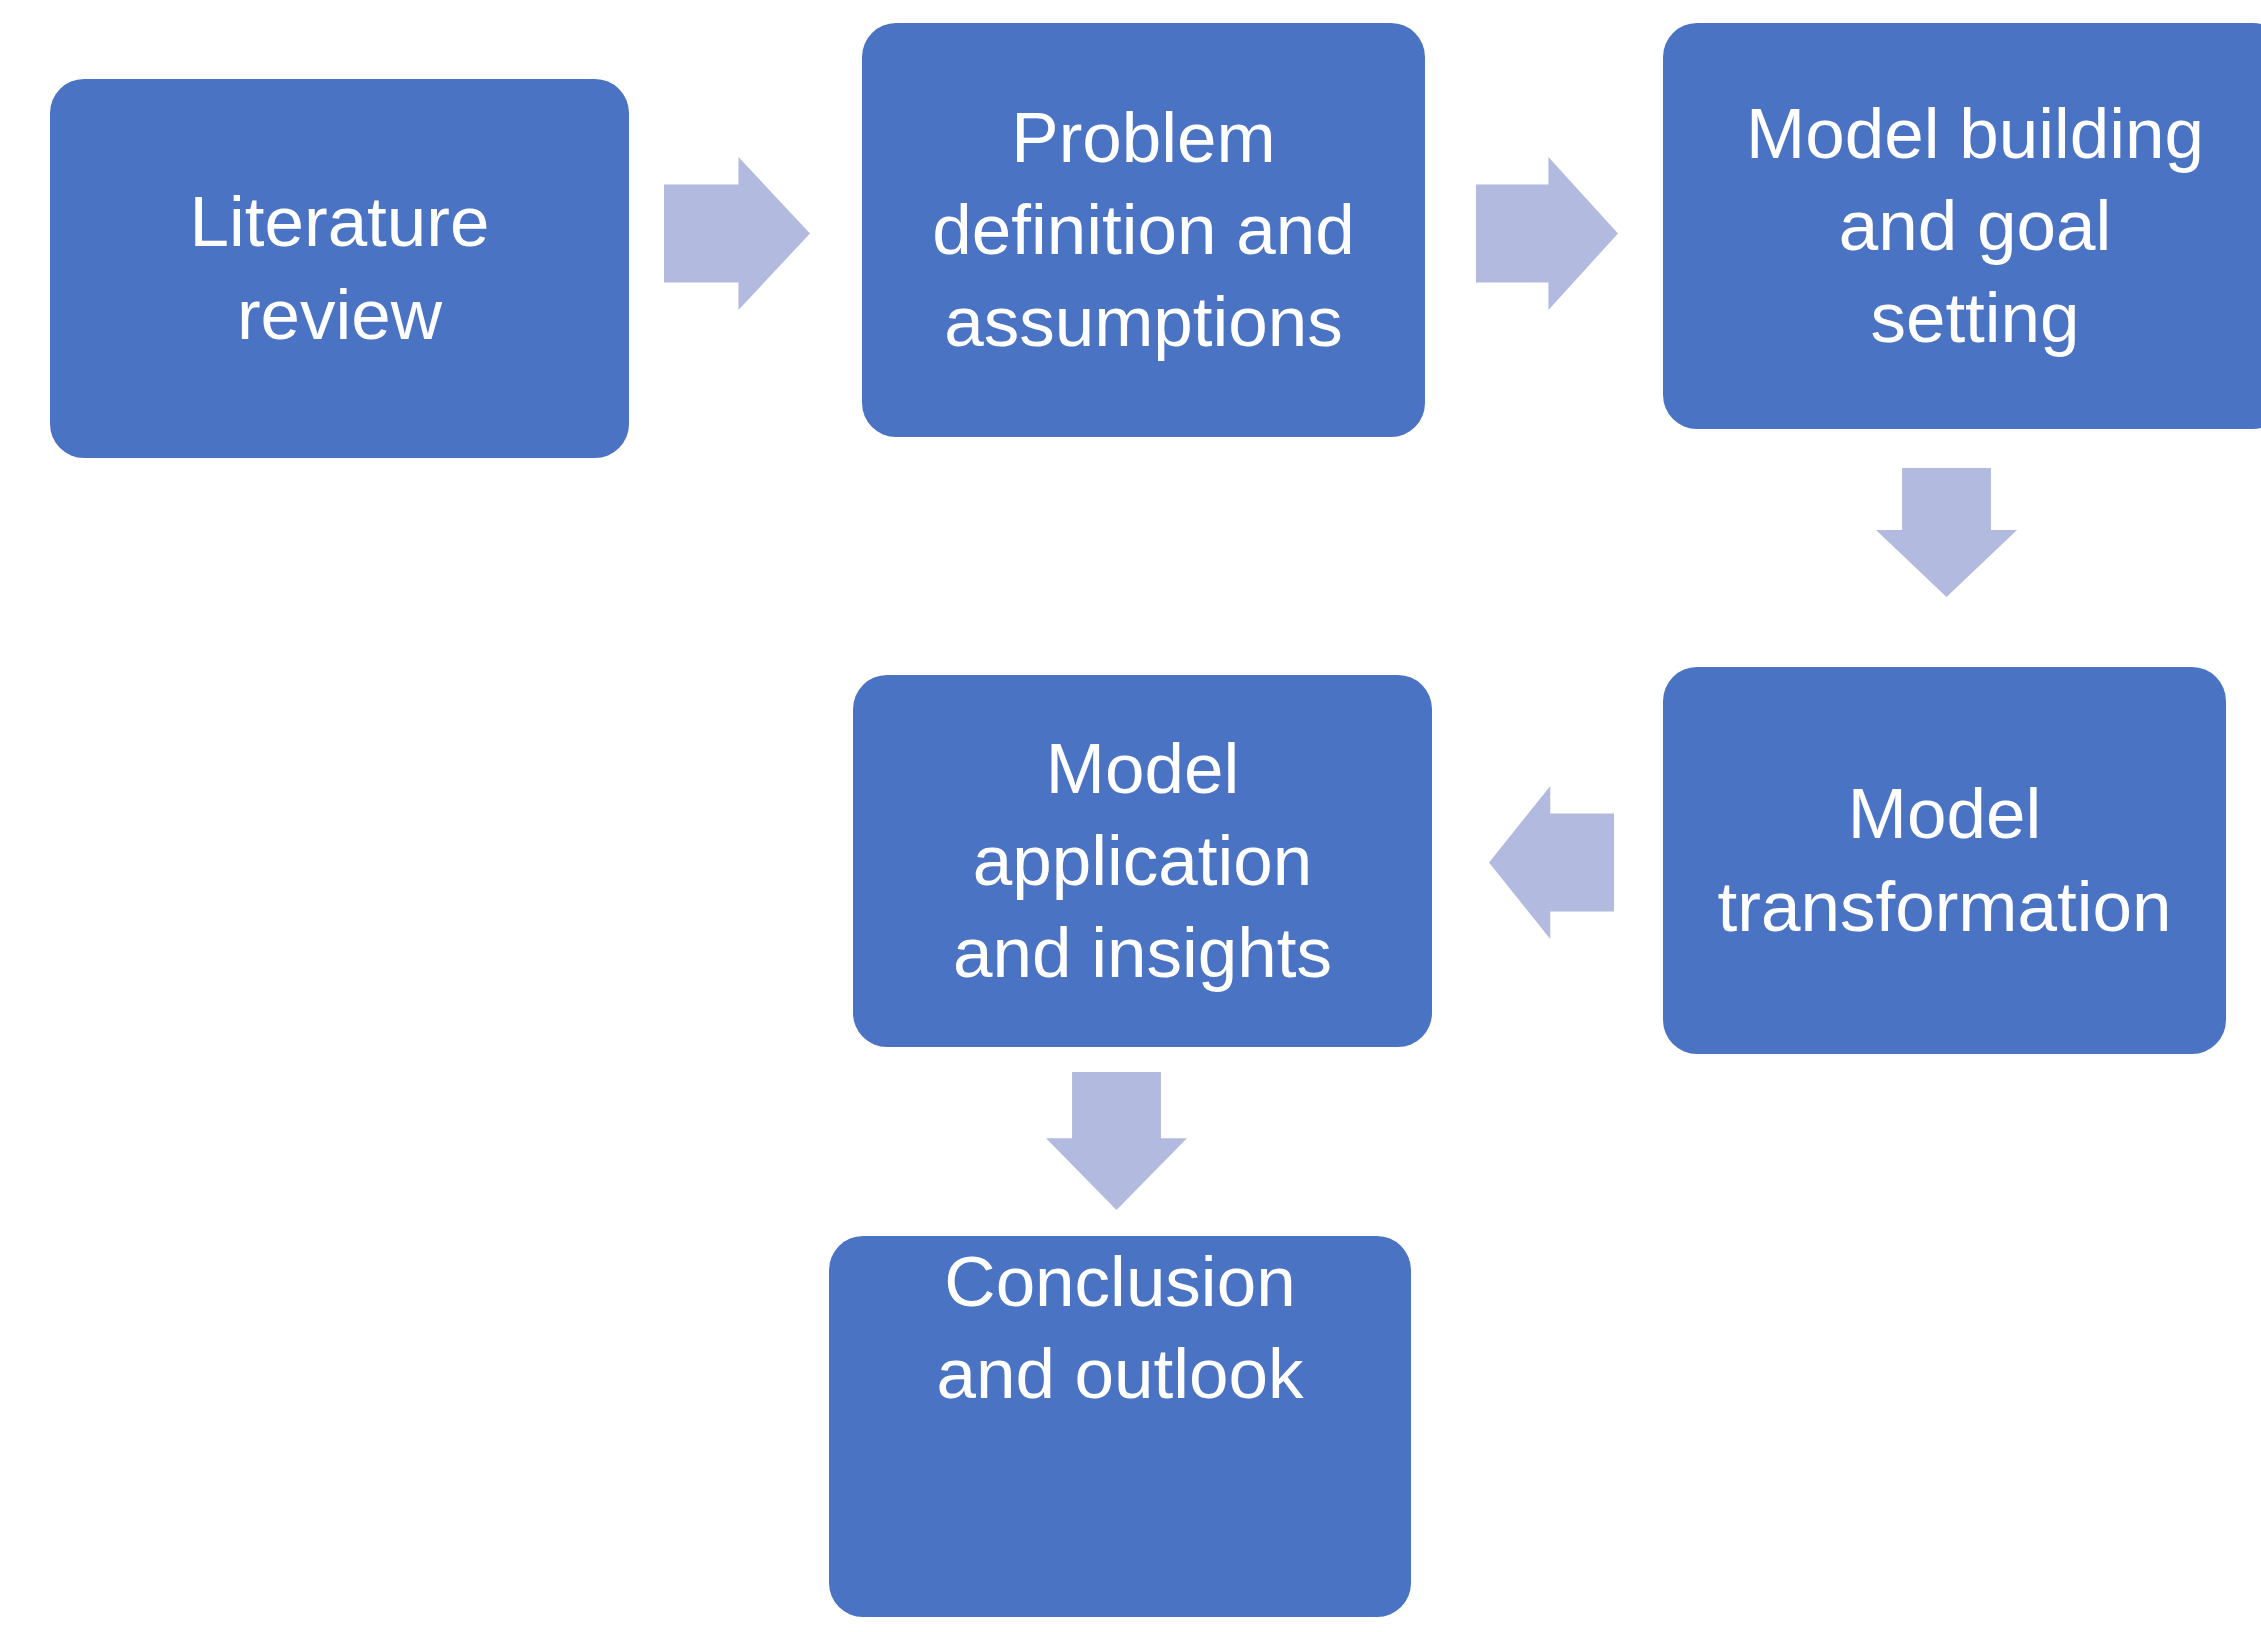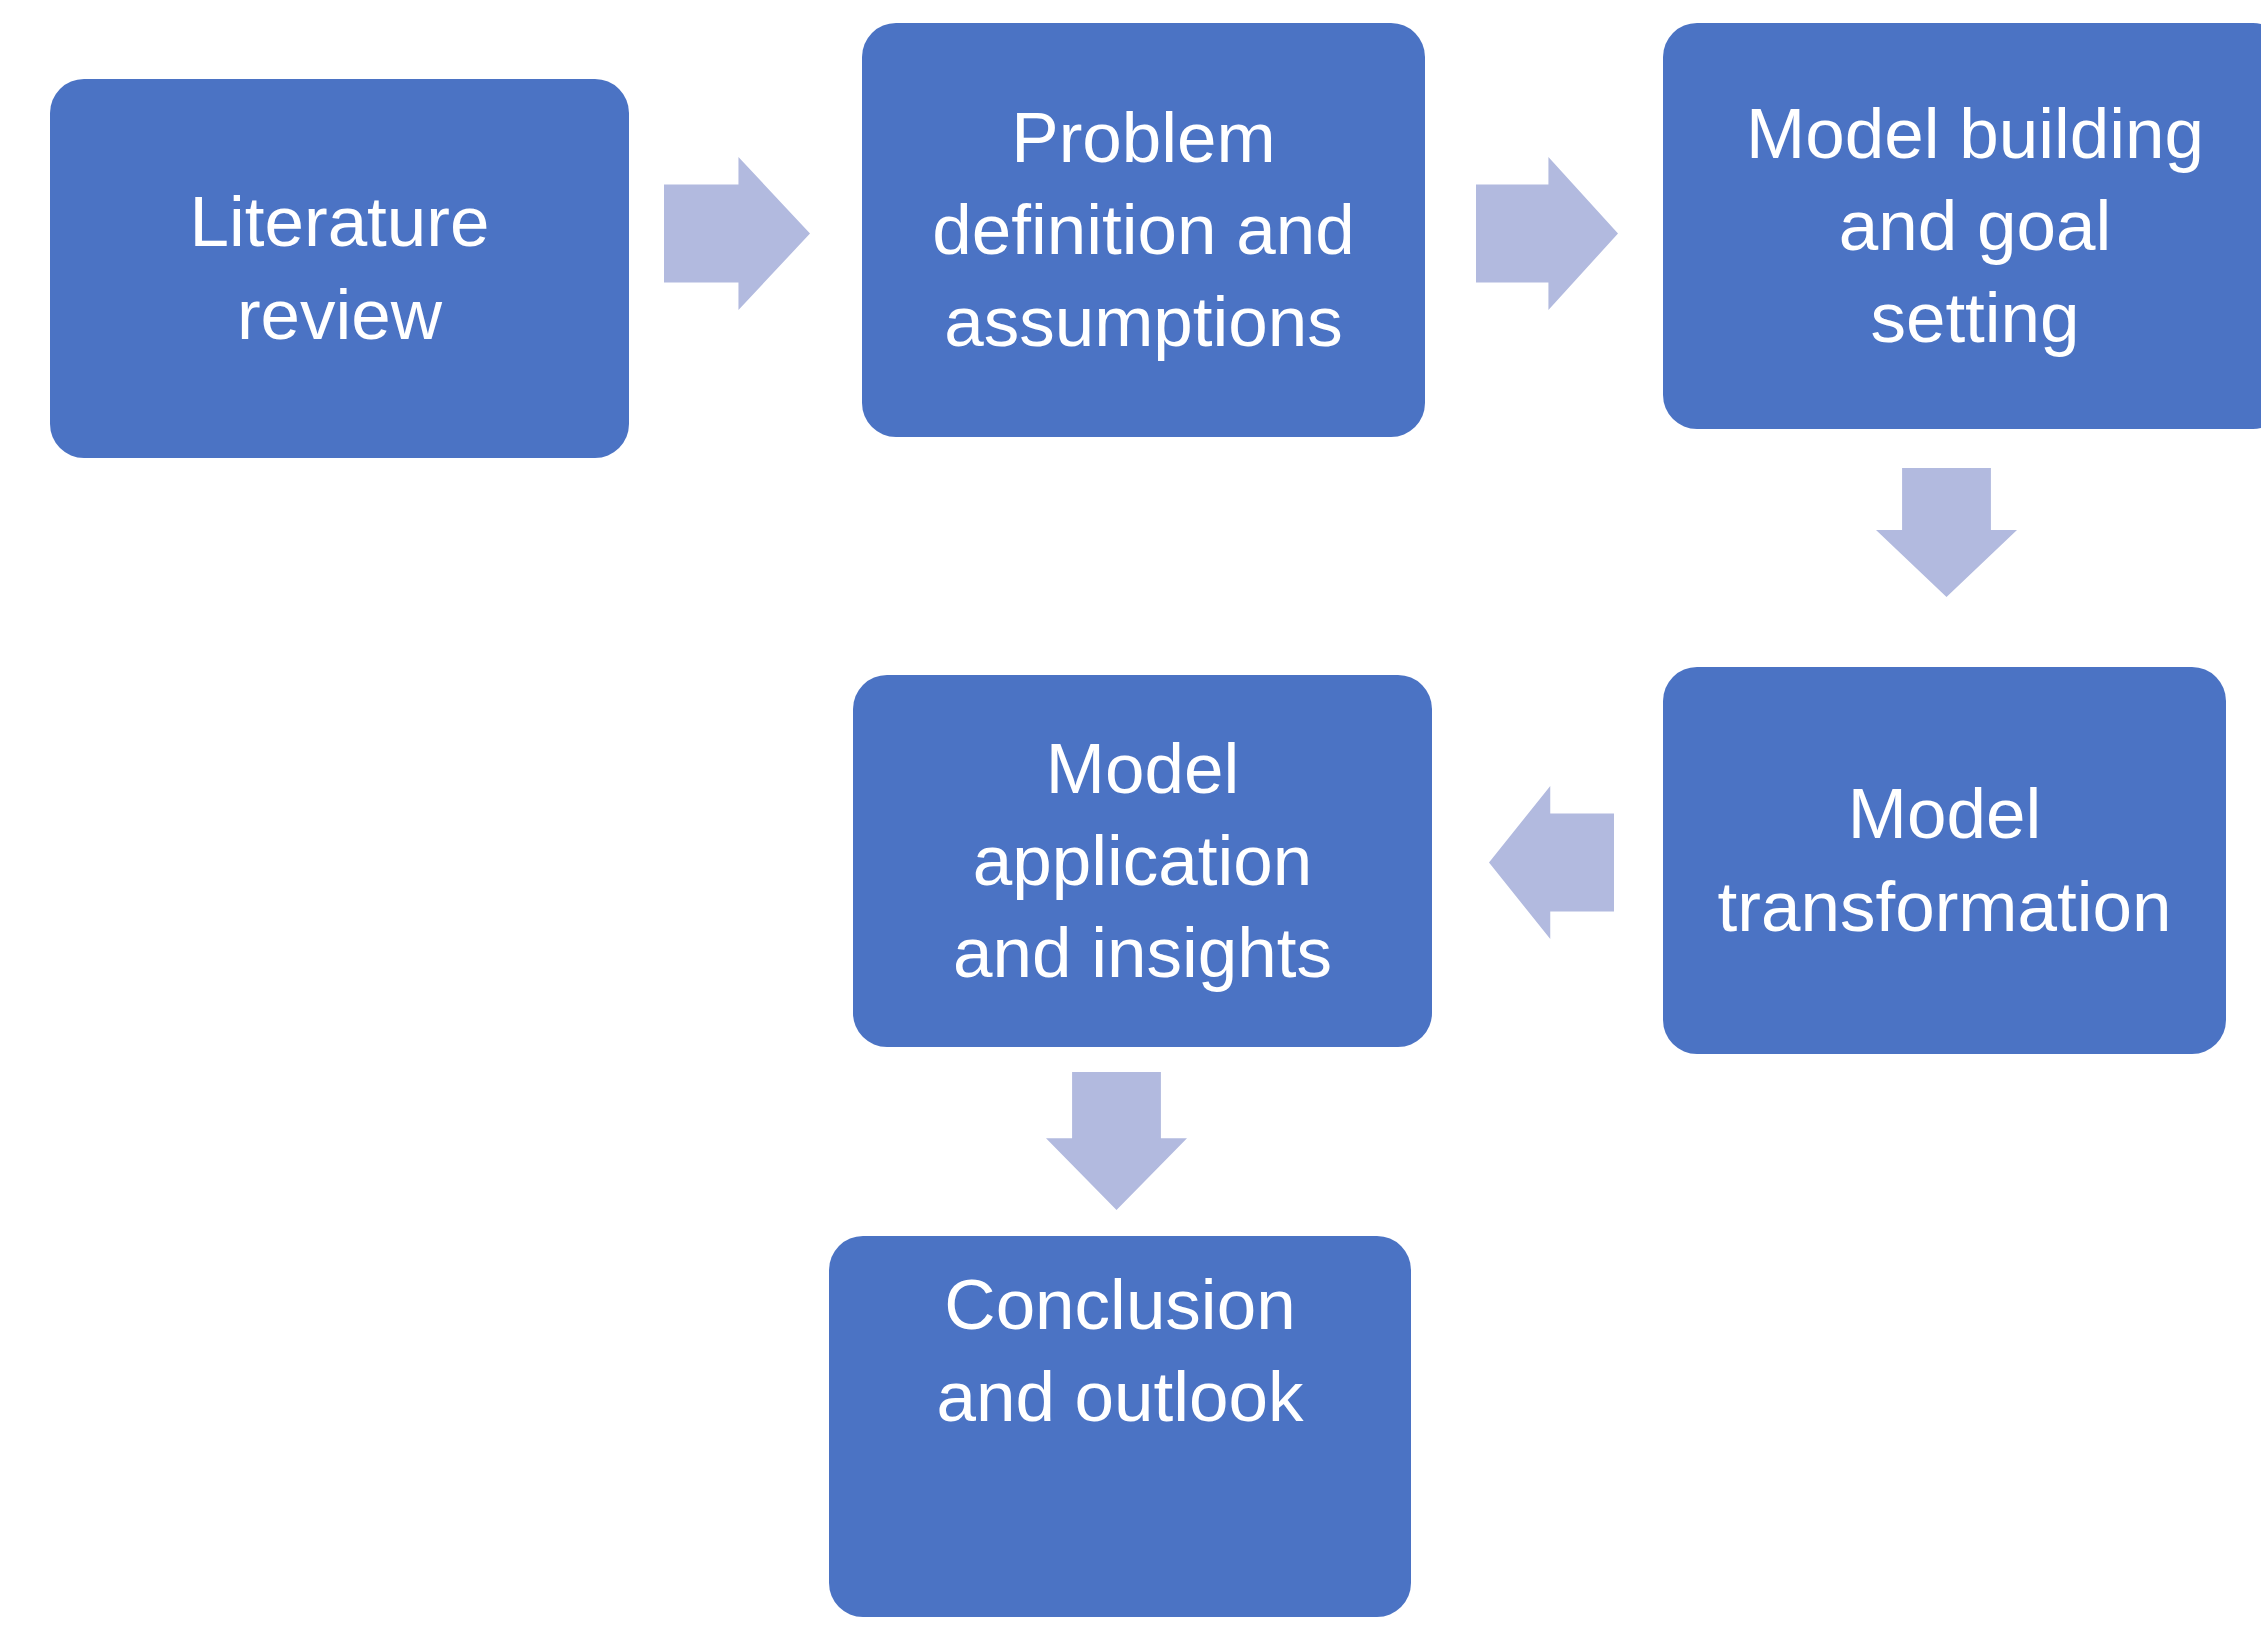--- a/index.html
+++ b/index.html
@@ -28,21 +28,20 @@
     display: flex;
     align-items: center;
     justify-content: center;
     text-align: center;
     font-size: 71px;
     line-height: 1.3;
     white-space: pre-line;
   }
   .node.top-aligned {
     align-items: flex-start;
-    padding-top: 23px;
   }
   .arrow {
     position: absolute;
     background: var(--arrow_fill, #B2BADF);
   }
   .arrow.right {
     clip-path: polygon(0% 18%, 51% 18%, 51% 0%, 100% 50%, 51% 100%, 51% 82%, 0% 82%);
   }
   .arrow.left {
     clip-path: polygon(100% 18%, 49% 18%, 49% 0%, 0% 50%, 49% 100%, 49% 82%, 100% 82%);

